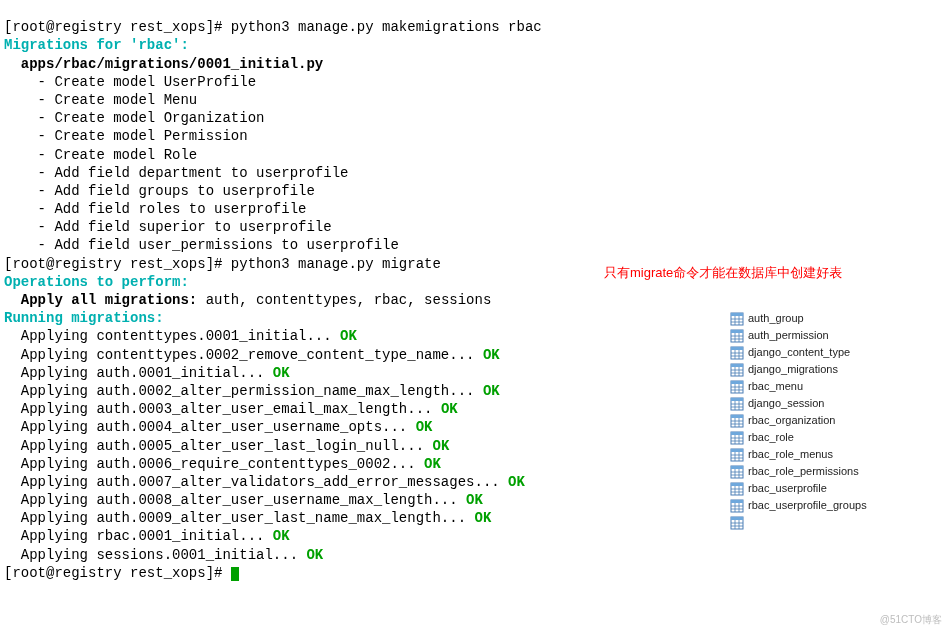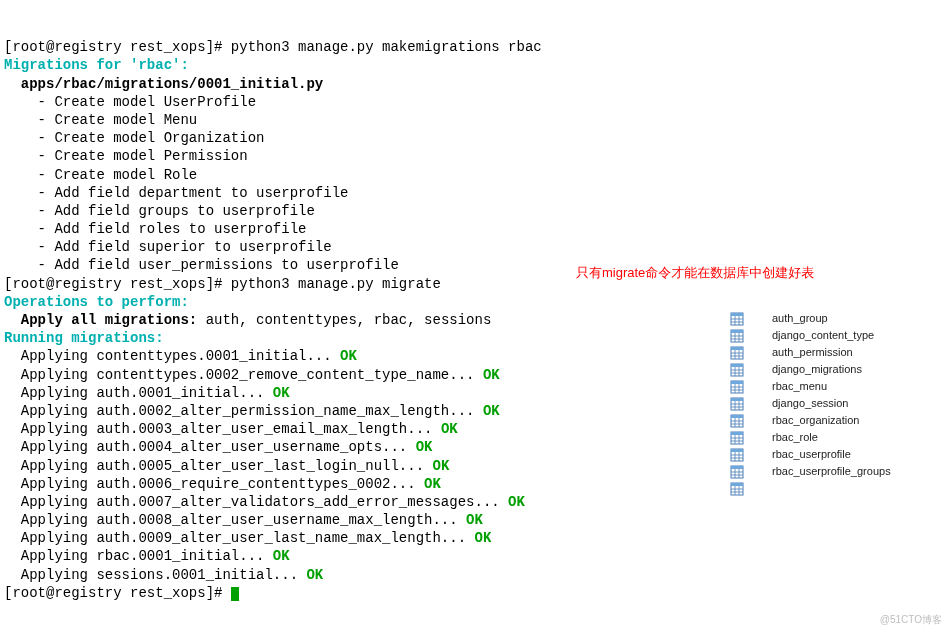--- a/index.html
+++ b/index.html
@@ -7,48 +7,47 @@
     background: #fff;
     font-family: "Consolas", "Courier New", monospace;
     font-size: 14px;
     line-height: 1.3;
     width: 950px;
     height: 638px;
     position: relative;
     overflow: hidden;
   }
   .terminal {
-    padding: 20px 4px;
+    padding: 0 4px;
     white-space: pre;
     color: #000;
   }
   .cyan { color: #00b0b0; }
   .bold { font-weight: bold; }
   .green { color: #00a000; font-weight: bold; }
   .red-note {
     color: #ff0000;
     font-family: "Microsoft YaHei", sans-serif;
     font-size: 13px;
     position: absolute;
-    left: 576px;
+    left: 604px;
     top: 265px;
   }
   .tables {
     position: absolute;
     left: 730px;
     top: 310px;
     font-family: "Microsoft YaHei", Arial, sans-serif;
     font-size: 11px;
     color: #222;
   }
   .table-row {
     display: flex;
     align-items: center;
     height: 17px;
-    gap: 24px;
   }
   .table-icon {
     margin-right: 4px;
     display: inline-flex;
   }
   .cursor {
     display: inline-block;
     width: 8px;
     height: 14px;
     background: #00a000;
@@ -120,46 +119,46 @@
       <span class="table-icon">
         <svg width="14" height="14" viewBox="0 0 14 14">
           <rect x="1" y="1" width="12" height="12" fill="#fff" stroke="#4a7db5"></rect>
           <rect x="1" y="1" width="12" height="3" fill="#6fa8dc"></rect>
           <line x1="1" y1="7" x2="13" y2="7" stroke="#4a7db5" stroke-width="0.8"></line>
           <line x1="1" y1="10" x2="13" y2="10" stroke="#4a7db5" stroke-width="0.8"></line>
           <line x1="5" y1="4" x2="5" y2="13" stroke="#4a7db5" stroke-width="0.8"></line>
           <line x1="9" y1="4" x2="9" y2="13" stroke="#4a7db5" stroke-width="0.8"></line>
         </svg>
       </span>
+      <span>auth_permission</span>
+    </div>
+    <div class="table-row">
+      <span class="table-icon">
+        <svg width="14" height="14" viewBox="0 0 14 14">
+          <rect x="1" y="1" width="12" height="12" fill="#fff" stroke="#4a7db5"></rect>
+          <rect x="1" y="1" width="12" height="3" fill="#6fa8dc"></rect>
+          <line x1="1" y1="7" x2="13" y2="7" stroke="#4a7db5" stroke-width="0.8"></line>
+          <line x1="1" y1="10" x2="13" y2="10" stroke="#4a7db5" stroke-width="0.8"></line>
+          <line x1="5" y1="4" x2="5" y2="13" stroke="#4a7db5" stroke-width="0.8"></line>
+          <line x1="9" y1="4" x2="9" y2="13" stroke="#4a7db5" stroke-width="0.8"></line>
+        </svg>
+      </span>
       <span>django_content_type</span>
     </div>
     <div class="table-row">
       <span class="table-icon">
         <svg width="14" height="14" viewBox="0 0 14 14">
           <rect x="1" y="1" width="12" height="12" fill="#fff" stroke="#4a7db5"></rect>
           <rect x="1" y="1" width="12" height="3" fill="#6fa8dc"></rect>
           <line x1="1" y1="7" x2="13" y2="7" stroke="#4a7db5" stroke-width="0.8"></line>
           <line x1="1" y1="10" x2="13" y2="10" stroke="#4a7db5" stroke-width="0.8"></line>
           <line x1="5" y1="4" x2="5" y2="13" stroke="#4a7db5" stroke-width="0.8"></line>
           <line x1="9" y1="4" x2="9" y2="13" stroke="#4a7db5" stroke-width="0.8"></line>
         </svg>
       </span>
-      <span>auth_permission</span>
-    </div>
-    <div class="table-row">
-      <span class="table-icon">
-        <svg width="14" height="14" viewBox="0 0 14 14">
-          <rect x="1" y="1" width="12" height="12" fill="#fff" stroke="#4a7db5"></rect>
-          <rect x="1" y="1" width="12" height="3" fill="#6fa8dc"></rect>
-          <line x1="1" y1="7" x2="13" y2="7" stroke="#4a7db5" stroke-width="0.8"></line>
-          <line x1="1" y1="10" x2="13" y2="10" stroke="#4a7db5" stroke-width="0.8"></line>
-          <line x1="5" y1="4" x2="5" y2="13" stroke="#4a7db5" stroke-width="0.8"></line>
-          <line x1="9" y1="4" x2="9" y2="13" stroke="#4a7db5" stroke-width="0.8"></line>
-        </svg>
-      </span>
       <span>django_migrations</span>
     </div>
     <div class="table-row">
       <span class="table-icon">
         <svg width="14" height="14" viewBox="0 0 14 14">
           <rect x="1" y="1" width="12" height="12" fill="#fff" stroke="#4a7db5"></rect>
           <rect x="1" y="1" width="12" height="3" fill="#6fa8dc"></rect>
           <line x1="1" y1="7" x2="13" y2="7" stroke="#4a7db5" stroke-width="0.8"></line>
           <line x1="1" y1="10" x2="13" y2="10" stroke="#4a7db5" stroke-width="0.8"></line>
           <line x1="5" y1="4" x2="5" y2="13" stroke="#4a7db5" stroke-width="0.8"></line>
@@ -211,20 +210,46 @@
       <span class="table-icon">
         <svg width="14" height="14" viewBox="0 0 14 14">
           <rect x="1" y="1" width="12" height="12" fill="#fff" stroke="#4a7db5"></rect>
           <rect x="1" y="1" width="12" height="3" fill="#6fa8dc"></rect>
           <line x1="1" y1="7" x2="13" y2="7" stroke="#4a7db5" stroke-width="0.8"></line>
           <line x1="1" y1="10" x2="13" y2="10" stroke="#4a7db5" stroke-width="0.8"></line>
           <line x1="5" y1="4" x2="5" y2="13" stroke="#4a7db5" stroke-width="0.8"></line>
           <line x1="9" y1="4" x2="9" y2="13" stroke="#4a7db5" stroke-width="0.8"></line>
         </svg>
       </span>
+      <span>rbac_role_menus</span>
+    </div>
+    <div class="table-row">
+      <span class="table-icon">
+        <svg width="14" height="14" viewBox="0 0 14 14">
+          <rect x="1" y="1" width="12" height="12" fill="#fff" stroke="#4a7db5"></rect>
+          <rect x="1" y="1" width="12" height="3" fill="#6fa8dc"></rect>
+          <line x1="1" y1="7" x2="13" y2="7" stroke="#4a7db5" stroke-width="0.8"></line>
+          <line x1="1" y1="10" x2="13" y2="10" stroke="#4a7db5" stroke-width="0.8"></line>
+          <line x1="5" y1="4" x2="5" y2="13" stroke="#4a7db5" stroke-width="0.8"></line>
+          <line x1="9" y1="4" x2="9" y2="13" stroke="#4a7db5" stroke-width="0.8"></line>
+        </svg>
+      </span>
+      <span>rbac_role_permissions</span>
+    </div>
+    <div class="table-row">
+      <span class="table-icon">
+        <svg width="14" height="14" viewBox="0 0 14 14">
+          <rect x="1" y="1" width="12" height="12" fill="#fff" stroke="#4a7db5"></rect>
+          <rect x="1" y="1" width="12" height="3" fill="#6fa8dc"></rect>
+          <line x1="1" y1="7" x2="13" y2="7" stroke="#4a7db5" stroke-width="0.8"></line>
+          <line x1="1" y1="10" x2="13" y2="10" stroke="#4a7db5" stroke-width="0.8"></line>
+          <line x1="5" y1="4" x2="5" y2="13" stroke="#4a7db5" stroke-width="0.8"></line>
+          <line x1="9" y1="4" x2="9" y2="13" stroke="#4a7db5" stroke-width="0.8"></line>
+        </svg>
+      </span>
       <span>rbac_userprofile</span>
     </div>
     <div class="table-row">
       <span class="table-icon">
         <svg width="14" height="14" viewBox="0 0 14 14">
           <rect x="1" y="1" width="12" height="12" fill="#fff" stroke="#4a7db5"></rect>
           <rect x="1" y="1" width="12" height="3" fill="#6fa8dc"></rect>
           <line x1="1" y1="7" x2="13" y2="7" stroke="#4a7db5" stroke-width="0.8"></line>
           <line x1="1" y1="10" x2="13" y2="10" stroke="#4a7db5" stroke-width="0.8"></line>
           <line x1="5" y1="4" x2="5" y2="13" stroke="#4a7db5" stroke-width="0.8"></line>

